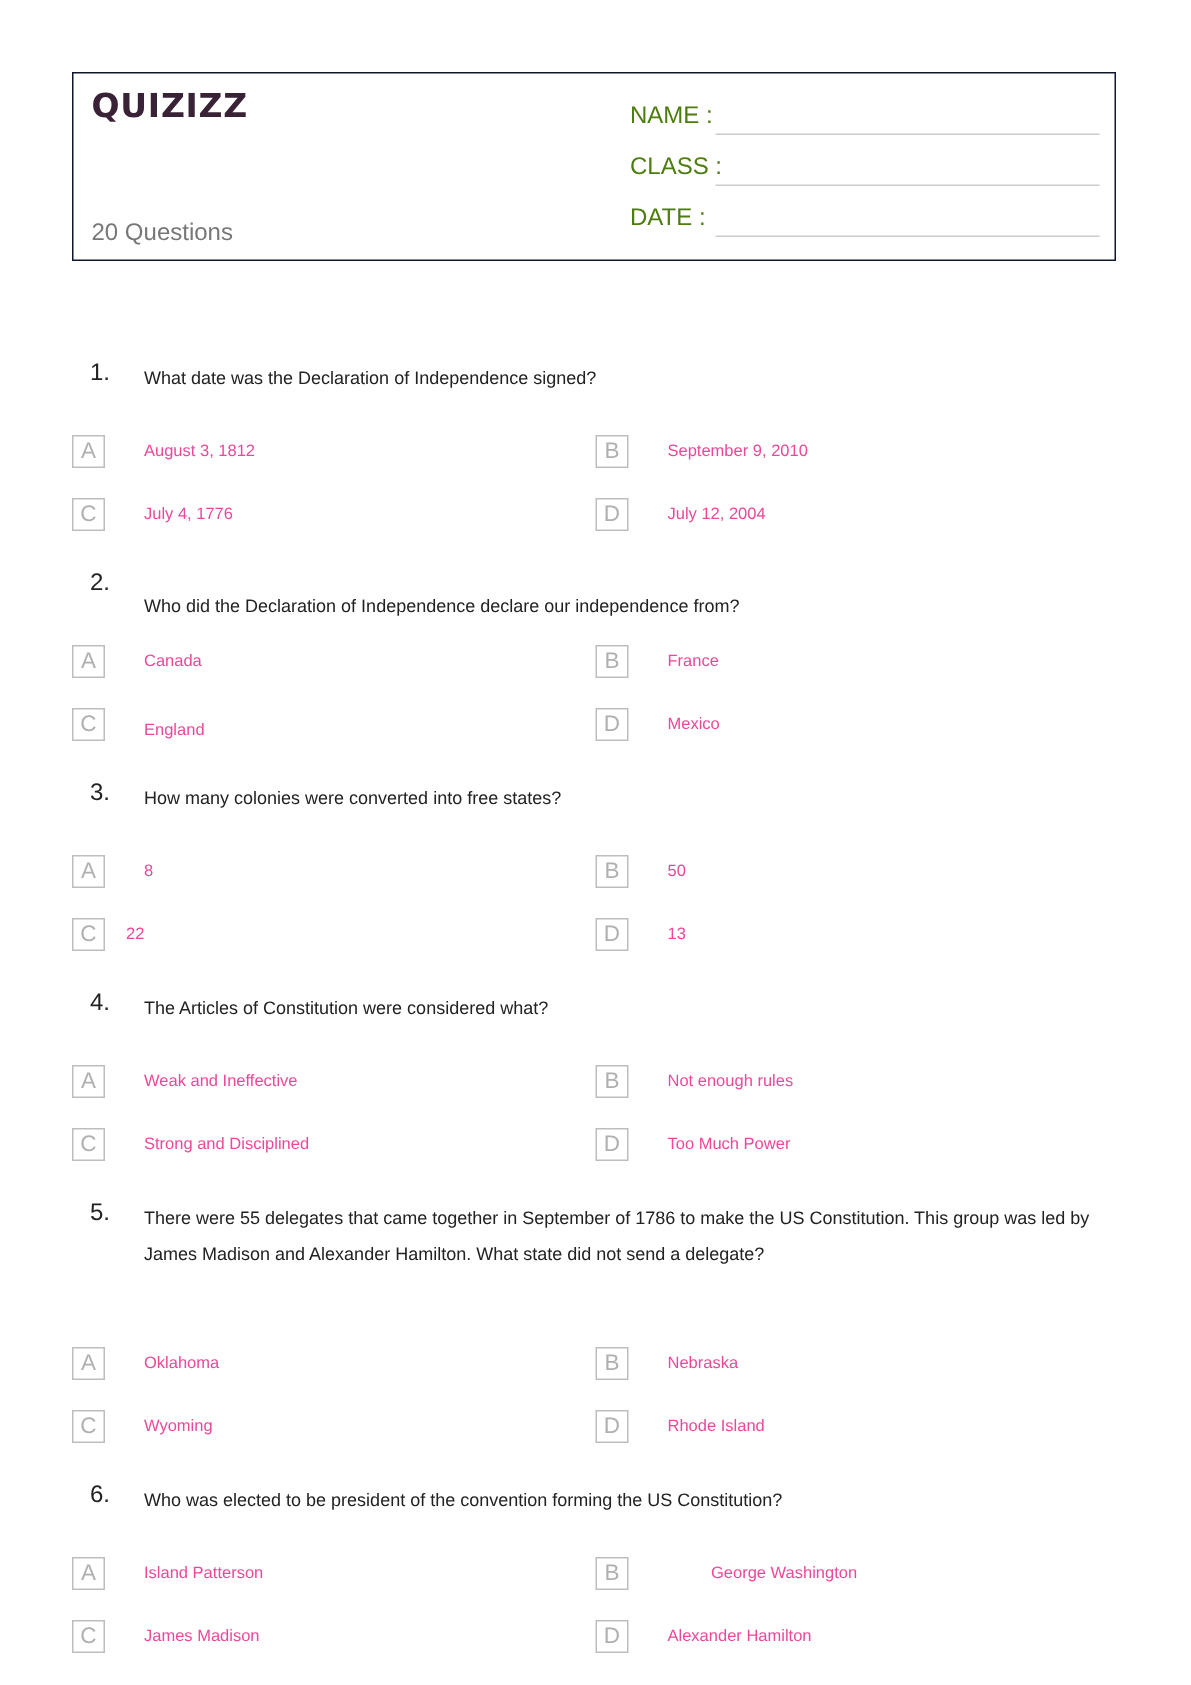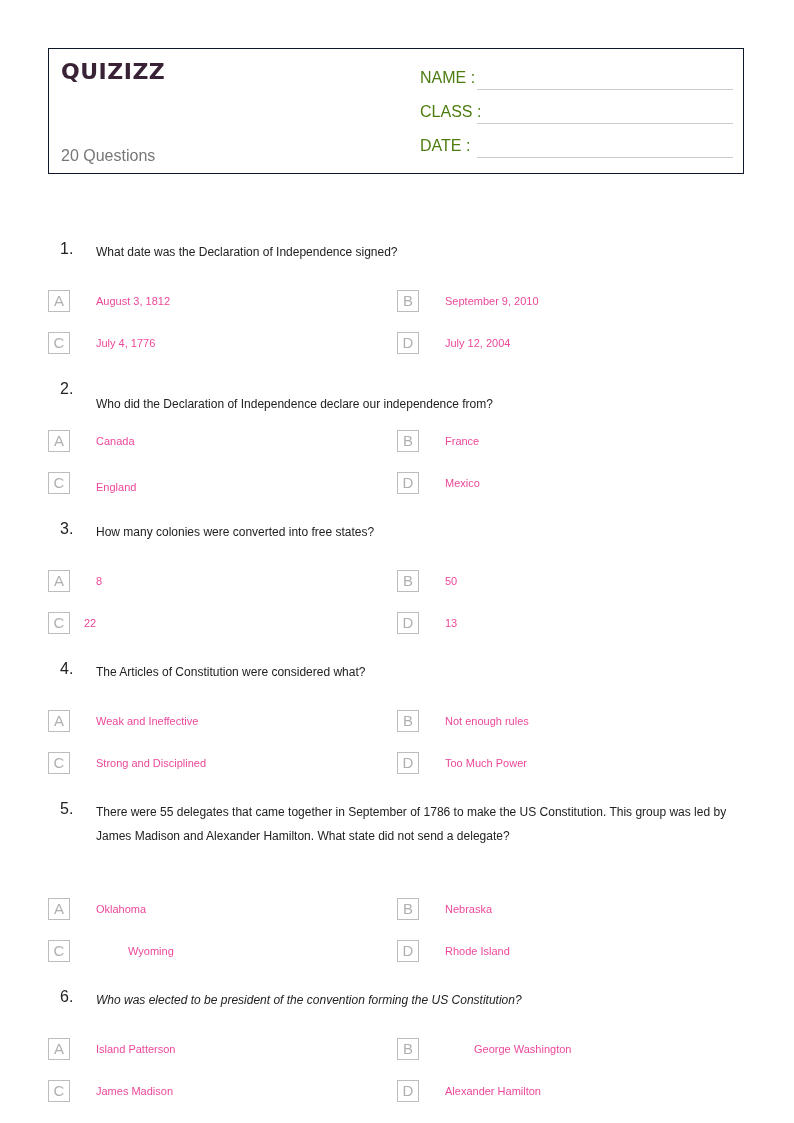--- a/index.html
+++ b/index.html
@@ -116,28 +116,28 @@
 </div>
 
 <div class="question" style="top:800px;">
   <div class="q-num" style="top:0;">5.</div>
   <div class="q-text" style="top:0;">There were 55 delegates that came together in September of 1786 to make the US Constitution. This group was led by James Madison and Alexander Hamilton. What state did not send a delegate?</div>
   <div class="opt-box" style="left:48px;top:98px;">A</div>
   <div class="opt-text" style="left:96px;top:98px;">Oklahoma</div>
   <div class="opt-box" style="left:397px;top:98px;">B</div>
   <div class="opt-text" style="left:445px;top:98px;">Nebraska</div>
   <div class="opt-box" style="left:48px;top:140px;">C</div>
-  <div class="opt-text" style="left:96px;top:140px;margin-left:32px;">Wyoming</div>
+  <div class="opt-text" style="left:96px;top:140px;">Wyoming</div>
   <div class="opt-box" style="left:397px;top:140px;">D</div>
   <div class="opt-text" style="left:445px;top:140px;">Rhode Island</div>
 </div>
 
 <div class="question" style="top:988px;">
   <div class="q-num" style="top:0;">6.</div>
-  <div class="q-text" style="top:0;font-style:italic;">Who was elected to be president of the convention forming the US Constitution?</div>
+  <div class="q-text" style="top:0;">Who was elected to be president of the convention forming the US Constitution?</div>
   <div class="opt-box" style="left:48px;top:50px;">A</div>
   <div class="opt-text" style="left:96px;top:50px;">Island Patterson</div>
   <div class="opt-box" style="left:397px;top:50px;">B</div>
   <div class="opt-text" style="left:445px;top:50px;margin-left:29px;">George Washington</div>
   <div class="opt-box" style="left:48px;top:92px;">C</div>
   <div class="opt-text" style="left:96px;top:92px;">James Madison</div>
   <div class="opt-box" style="left:397px;top:92px;">D</div>
   <div class="opt-text" style="left:445px;top:92px;">Alexander Hamilton</div>
 </div>
 

